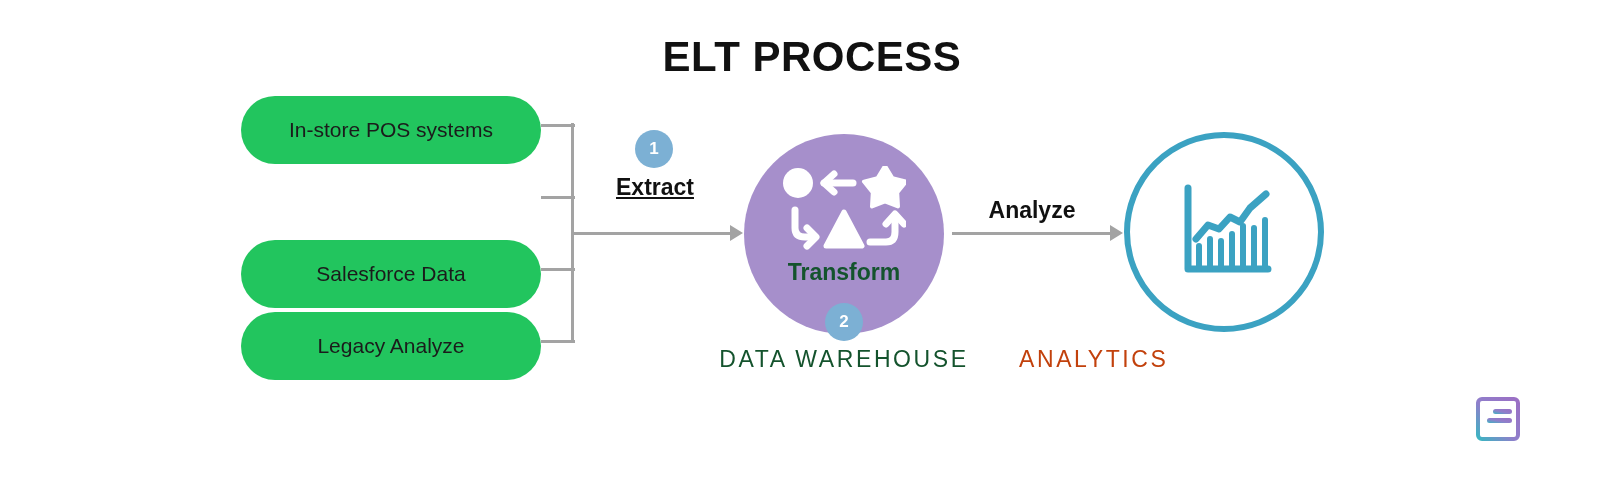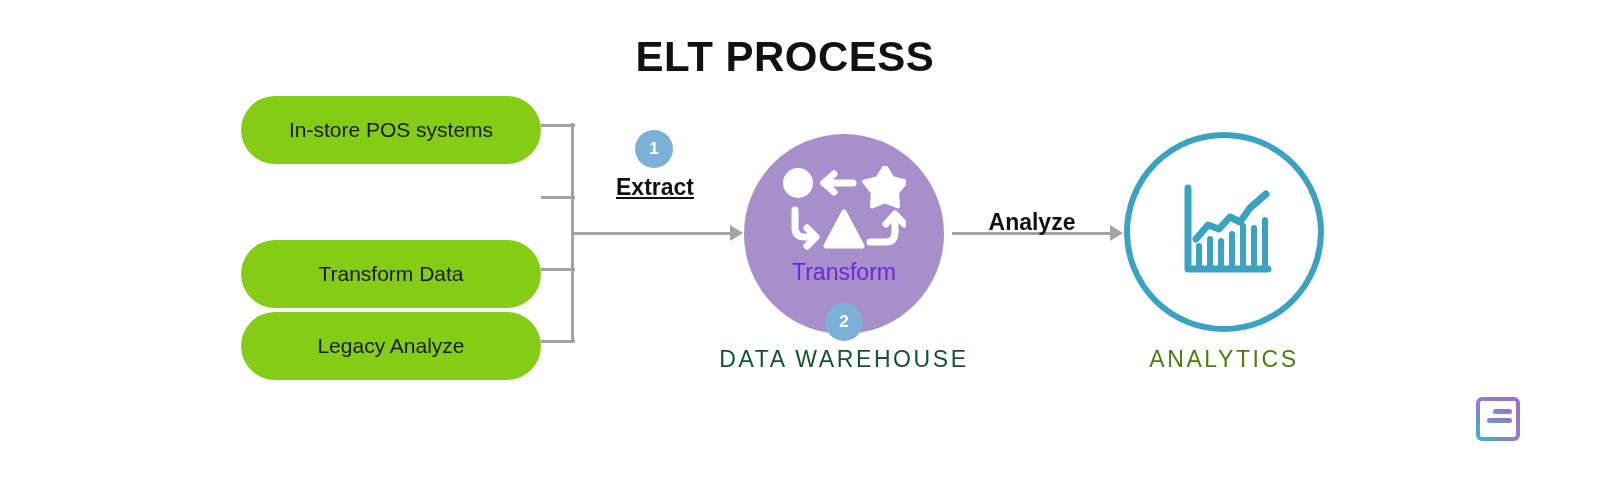--- a/index.html
+++ b/index.html
@@ -24,29 +24,30 @@
   #diagram-title {
     position: absolute;
     left: 0;
     top: 33px;
     width: 1570px;
     text-align: center;
     font-size: 42px;
     font-weight: bold;
     letter-spacing: 0.5px;
     color: #111111;
+    padding-left: 27px;
   }
 
   
   .source-pill {
     position: absolute;
     left: 241px;
     width: 300px;
     height: 68px;
-    background: #84cc16;
+    background: #22c55e;
     border-radius: 34px;
     display: flex;
     align-items: center;
     justify-content: center;
     text-align: center;
     color: #1b1b1b;
     font-size: 21px;
     line-height: 1.16;
     padding: 0 12px;
     box-sizing: border-box;
@@ -100,21 +101,21 @@
   
   .step-label {
     position: absolute;
     text-align: center;
     font-size: 23px;
     font-weight: bold;
     color: #111111;
     line-height: 1.12;
   }
   #label-extract { left: 575px; top: 175px; width: 160px; text-decoration: underline; }
-  #label-analyze { left: 952px; top: 198px; width: 160px; margin-top: 12px; }
+  #label-analyze { left: 952px; top: 198px; width: 160px; }
 
   
   .step-badge {
     position: absolute;
     width: 38px;
     height: 38px;
     border-radius: 50%;
     background: #7cb0d4;
     color: #ffffff;
     font-size: 17px;
@@ -142,23 +143,23 @@
     top: 166px;
     width: 124px;
     height: 86px;
   }
   #warehouse-label-inner {
     position: absolute;
     left: 744px;
     top: 259px;
     width: 200px;
     text-align: center;
-    color: #6d28d9;
+    color: #14532d;
     font-size: 23px;
-    font-weight: normal;
+    font-weight: bold;
   }
   #warehouse-caption {
     position: absolute;
     left: 694px;
     top: 346px;
     width: 300px;
     text-align: center;
     font-size: 23px;
     letter-spacing: 2.6px;
     color: #14532d;
@@ -177,27 +178,26 @@
   }
   #analytics-icon {
     position: absolute;
     left: 1180px;
     top: 184px;
     width: 92px;
     height: 92px;
   }
   #analytics-caption {
     position: absolute;
-    left: 1074px;
+    left: 1019px;
     top: 346px;
     width: 300px;
-    text-align: center;
     font-size: 23px;
     letter-spacing: 2.6px;
-    color: #4d7c0f;
+    color: #c2410c;
   }
 
   
   #brand-logo {
     position: absolute;
     left: 1475px;
     top: 396px;
     width: 46px;
     height: 46px;
   }
@@ -206,21 +206,21 @@
 <body>
 
 <div id="canvas">
 
   <div id="diagram-title">ELT PROCESS</div>
 
   <div class="source-pill" id="pill-0">
     <span>In-store POS systems</span>
   </div>
   <div class="source-pill" id="pill-2">
-    <span>Transform Data</span>
+    <span>Salesforce Data</span>
   </div>
   <div class="source-pill" id="pill-3">
     <span>Legacy Analyze</span>
   </div>
 
   <div class="bracket-stub" id="stub-0"></div>
   <div class="bracket-stub" id="stub-1"></div>
   <div class="bracket-stub" id="stub-2"></div>
   <div class="bracket-stub" id="stub-3"></div>
   <div id="bracket-spine"></div>

